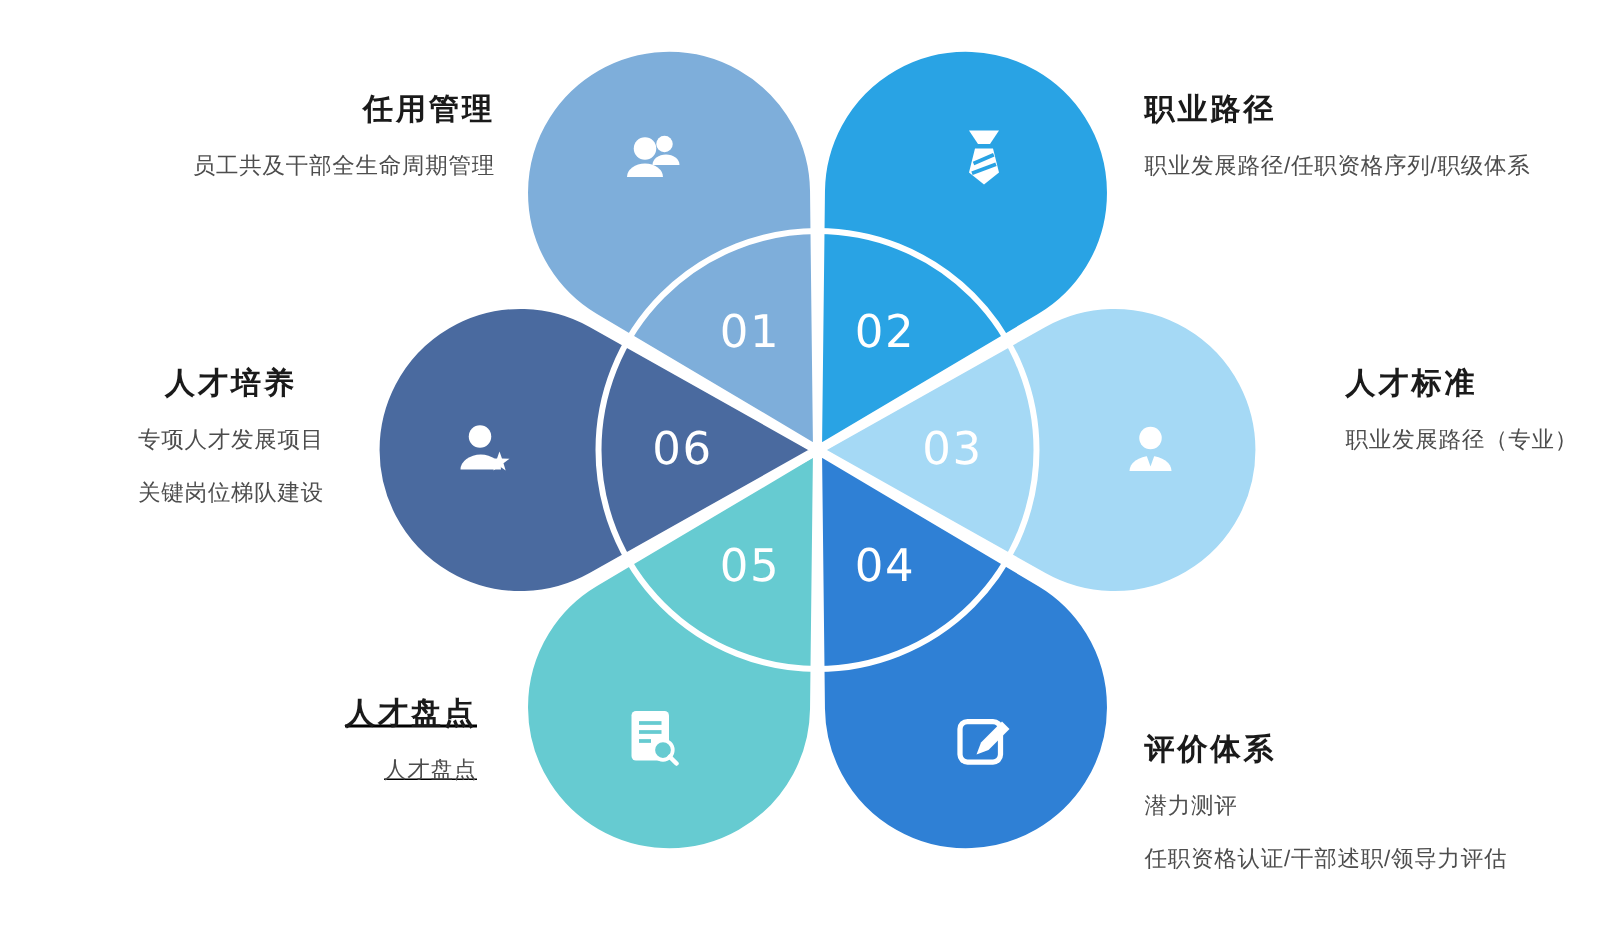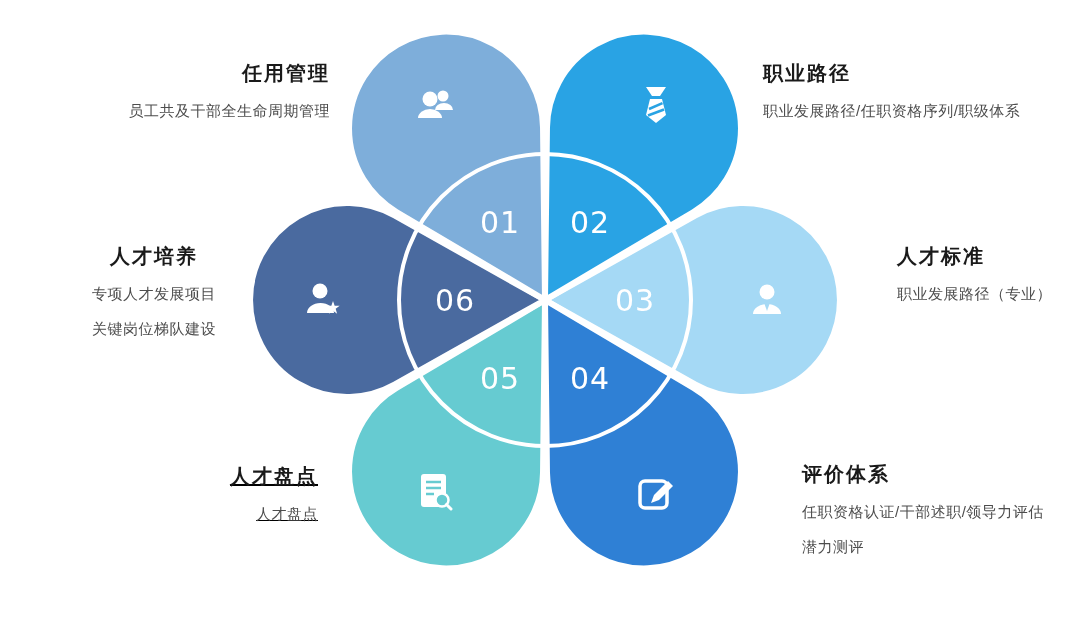--- a/index.html
+++ b/index.html
@@ -115,24 +115,24 @@
   <div class="label align-left" style="top:60px;left:763px;">
     <div class="title">职业路径</div>
     <div class="line">职业发展路径/任职资格序列/职级体系</div>
   </div>
 
   <div class="label align-left" style="top:243px;left:897px;">
     <div class="title">人才标准</div>
     <div class="line">职业发展路径（专业）</div>
   </div>
 
-  <div class="label align-left" style="top:461px;left:763px;margin-left:39px;">
+  <div class="label align-left" style="top:487px;left:763px;">
     <div class="title">评价体系</div>
+    <div class="line">潜力测评</div>
     <div class="line">任职资格认证/干部述职/领导力评估</div>
-    <div class="line">潜力测评</div>
   </div>
 
   <div class="label align-right" style="top:463px;right:763px;text-decoration:underline;">
     <div class="title">人才盘点</div>
     <div class="line">人才盘点</div>
   </div>
 
   <div class="label align-right" style="top:243px;right:865px;text-align:center;">
     <div class="title">人才培养</div>
     <div class="line">专项人才发展项目</div>

